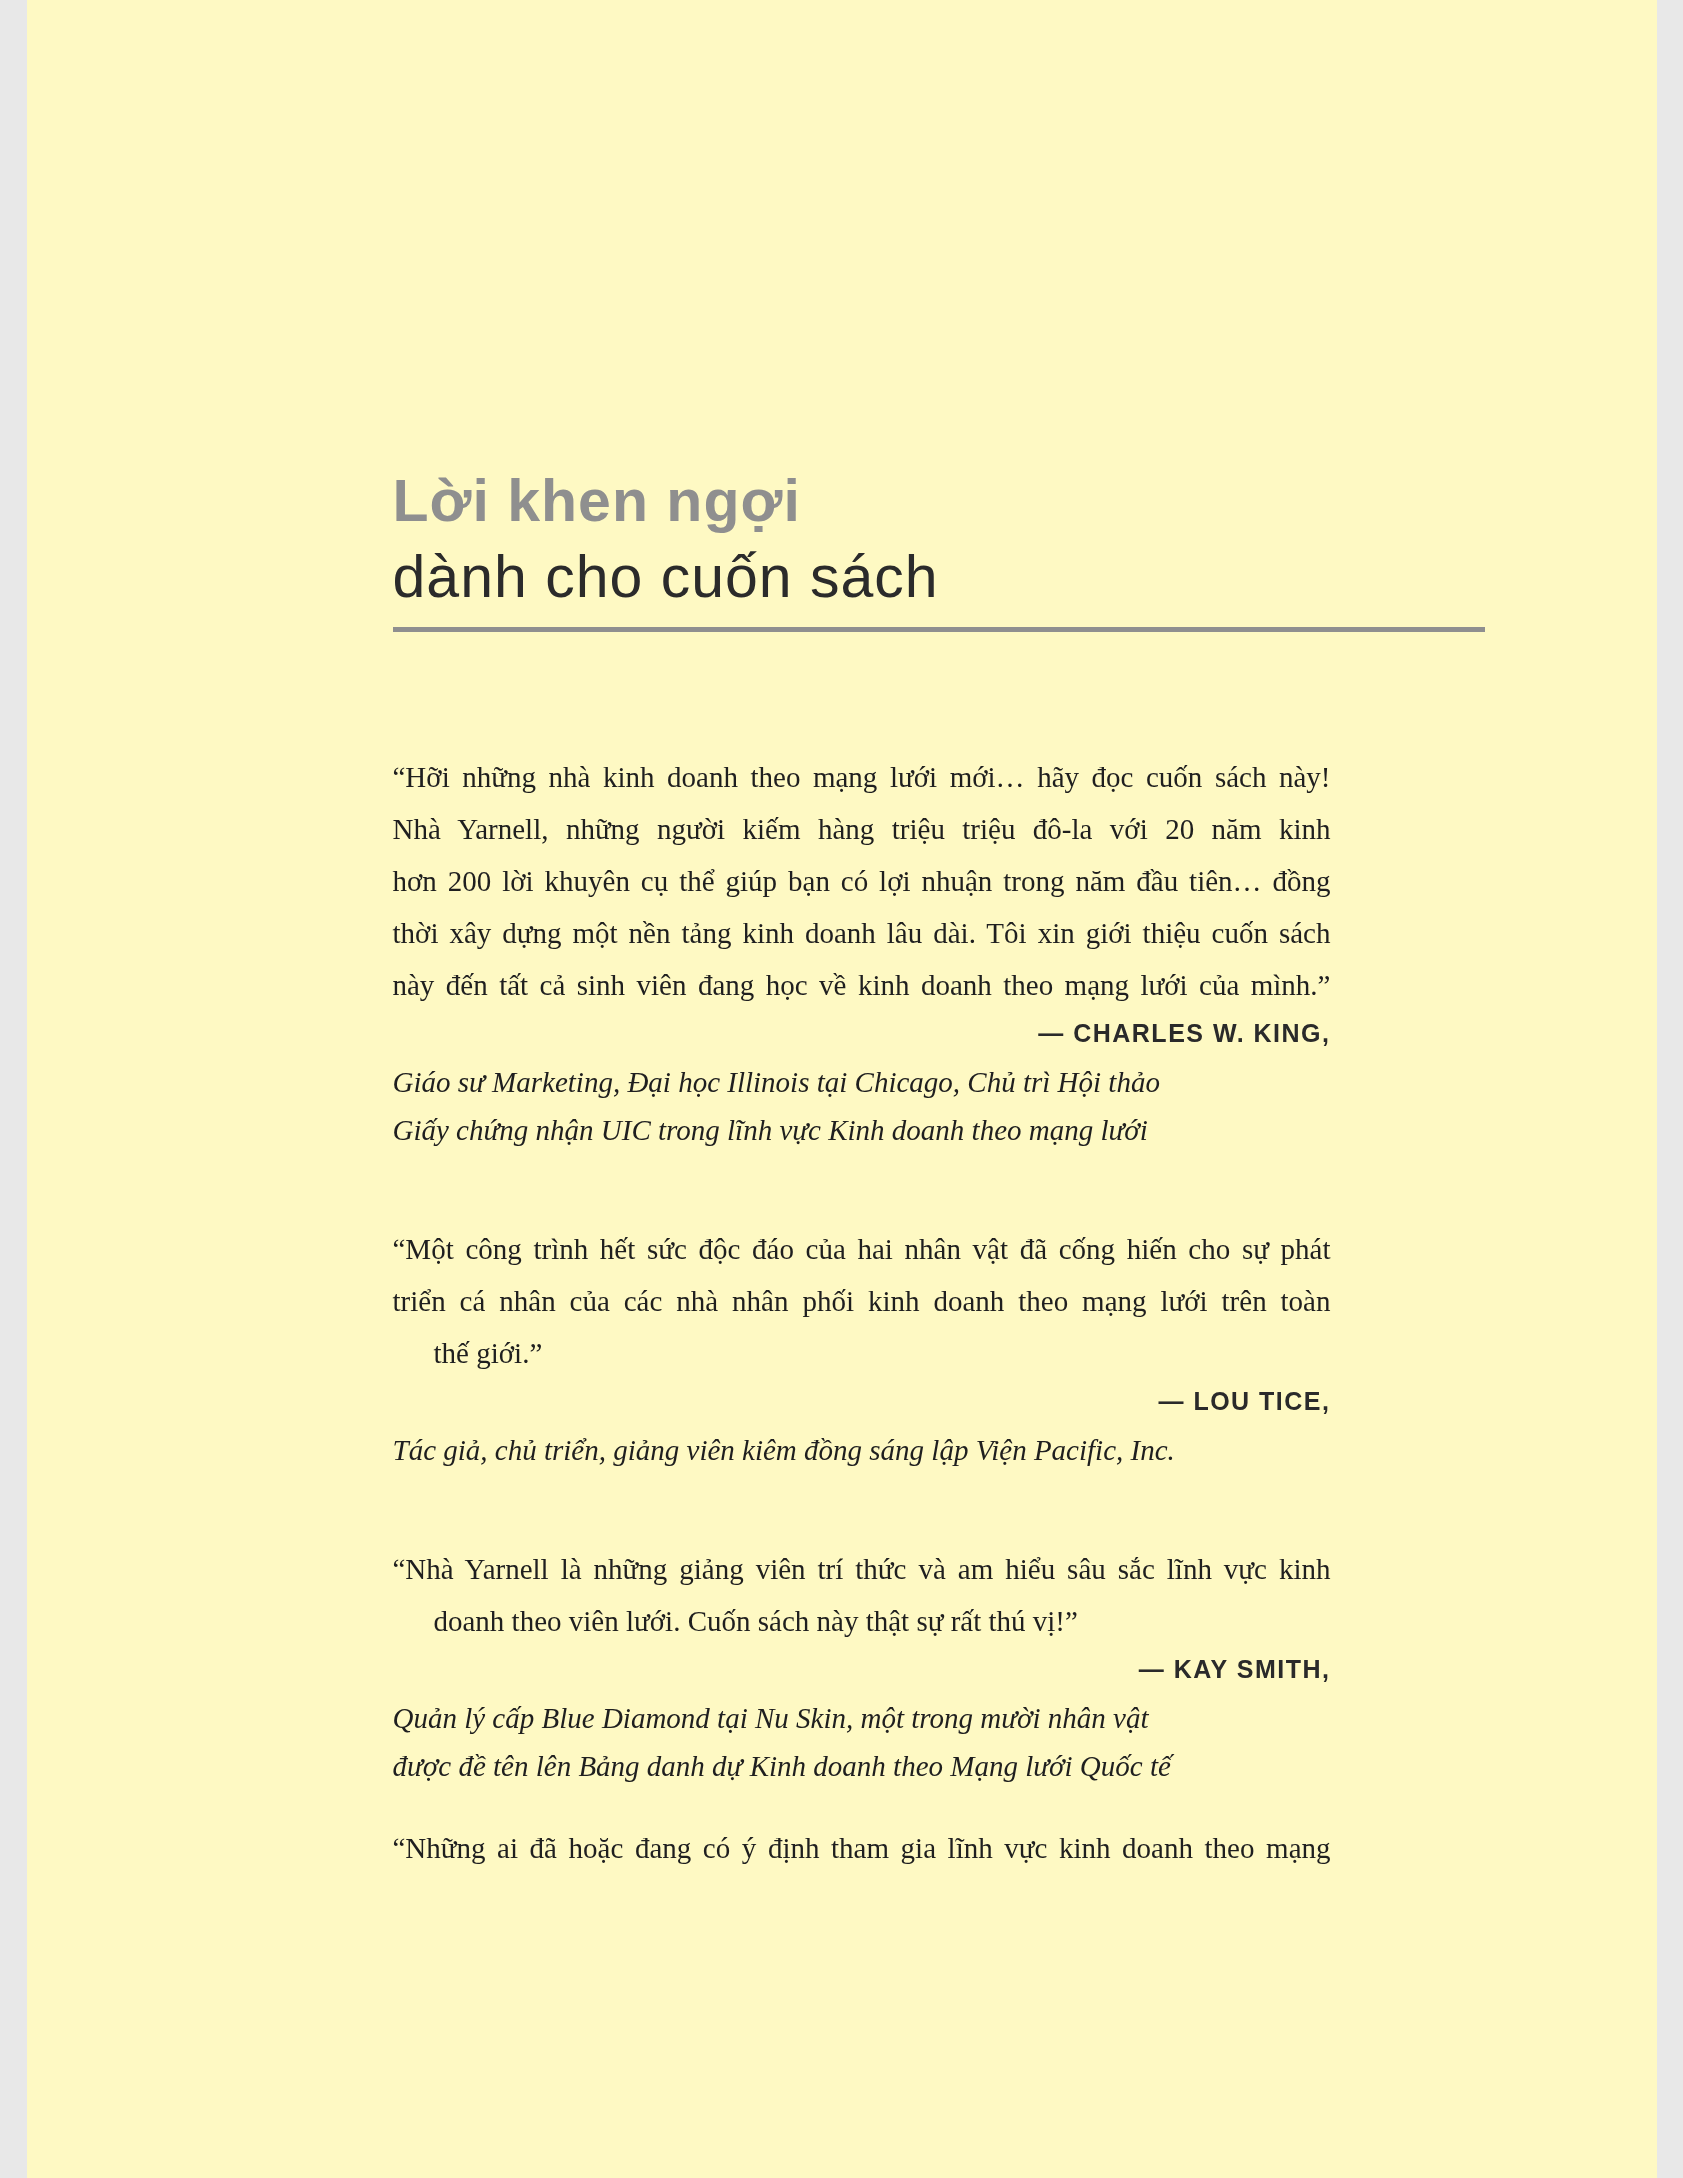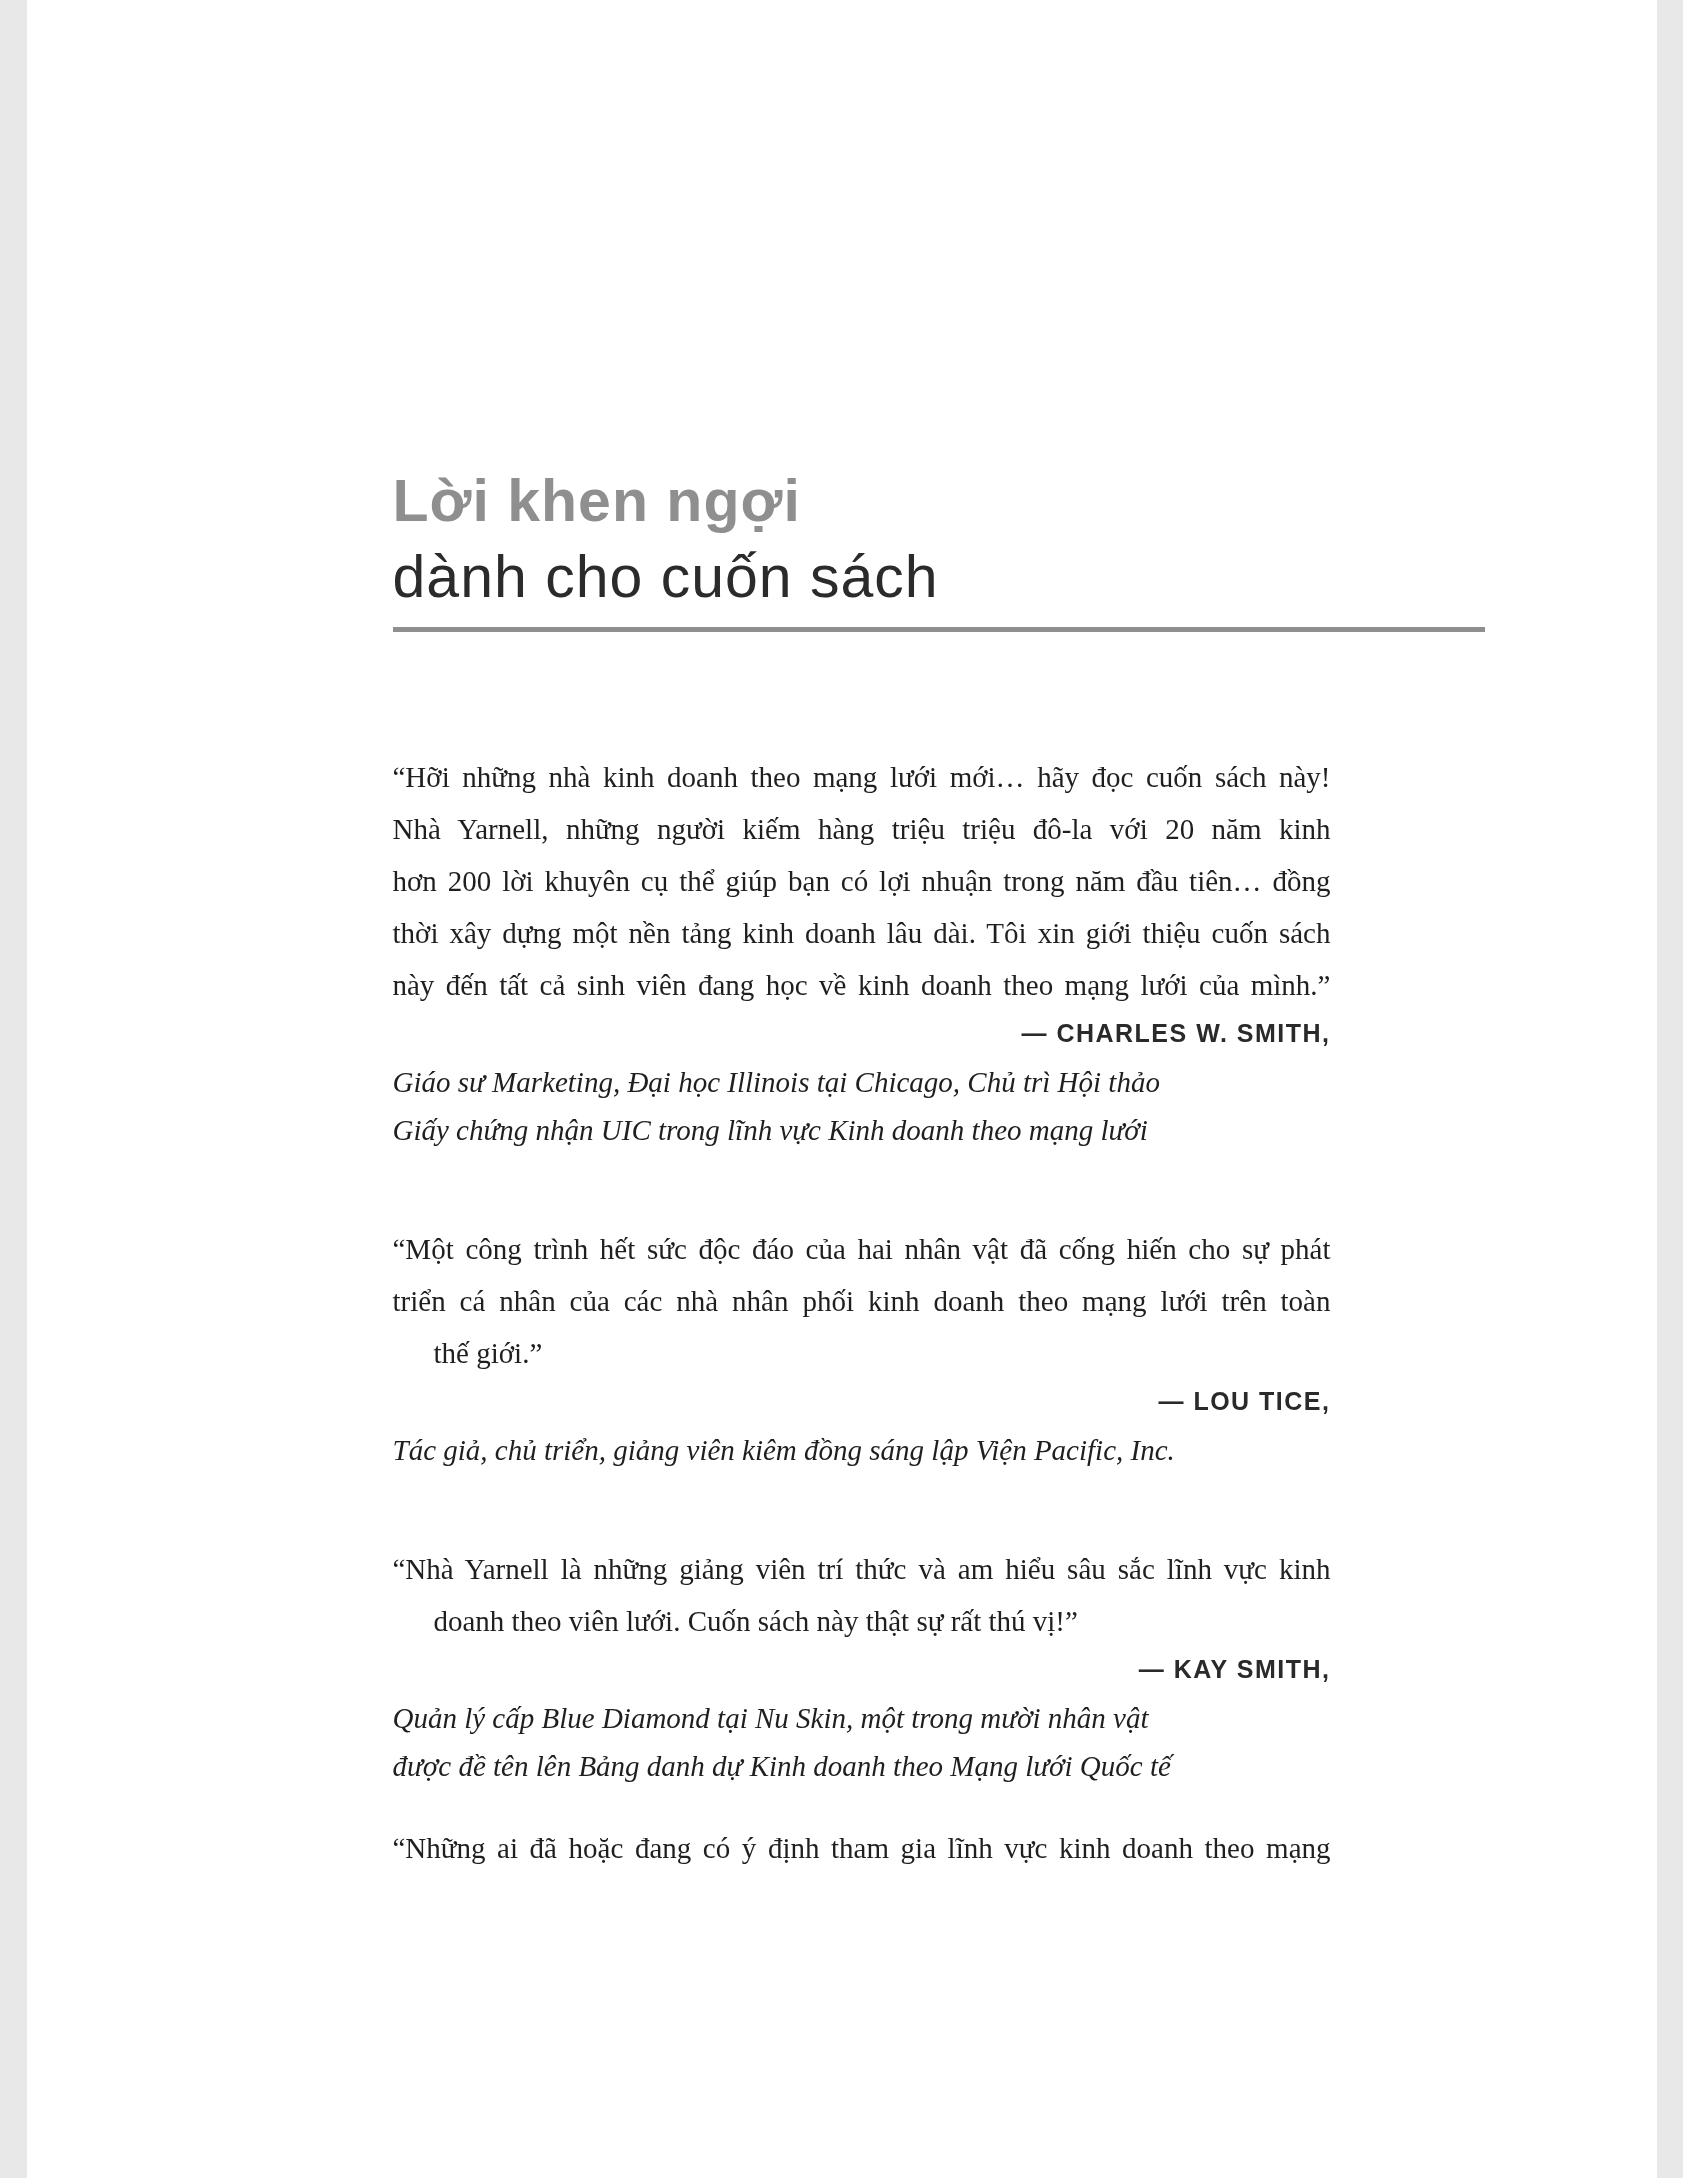--- a/index.html
+++ b/index.html
@@ -1,20 +1,20 @@
 <!DOCTYPE html>
 <html><head>
 <meta charset="utf-8">
 <style>
   html, body { margin: 0; padding: 0; background: #e8e8e8; }
   .page {
     position: relative;
     width: 1630px;
     height: 2178px;
-    background: #ffffff;
+    background: #fef9c3;
     font-family: "Liberation Serif", serif;
     color: #1f1f1f;
     overflow: hidden;
     margin: 0 auto;
   }
   .content {
     position: absolute;
     left: 366px;
     top: 471px;
     width: 938px;
@@ -86,21 +86,21 @@
       <div class="title-line2">dành cho cuốn sách</div>
       <div class="title-rule"></div>
     </div>
 
     <div class="quote-block first">
       <div class="qline">“Hỡi những nhà kinh doanh theo mạng lưới mới… hãy đọc cuốn sách này!</div>
       <div class="qline">Nhà Yarnell, những người kiếm hàng triệu triệu đô-la với 20 năm kinh</div>
       <div class="qline">hơn 200 lời khuyên cụ thể giúp bạn có lợi nhuận trong năm đầu tiên… đồng</div>
       <div class="qline">thời xây dựng một nền tảng kinh doanh lâu dài. Tôi xin giới thiệu cuốn sách</div>
       <div class="qline">này đến tất cả sinh viên đang học về kinh doanh theo mạng lưới của mình.”</div>
-      <div class="attr-name">— CHARLES W. SMITH,</div>
+      <div class="attr-name">— CHARLES W. KING,</div>
       <div class="attr-roles">
         <div class="role-line">Giáo sư Marketing, Đại học Illinois tại Chicago, Chủ trì Hội thảo</div>
         <div class="role-line">Giấy chứng nhận UIC trong lĩnh vực Kinh doanh theo mạng lưới</div>
       </div>
     </div>
 
     <div class="quote-block">
       <div class="qline">“Một công trình hết sức độc đáo của hai nhân vật đã cống hiến cho sự phát</div>
       <div class="qline">triển cá nhân của các nhà nhân phối kinh doanh theo mạng lưới trên toàn</div>
       <div class="qline end">thế giới.”</div>

